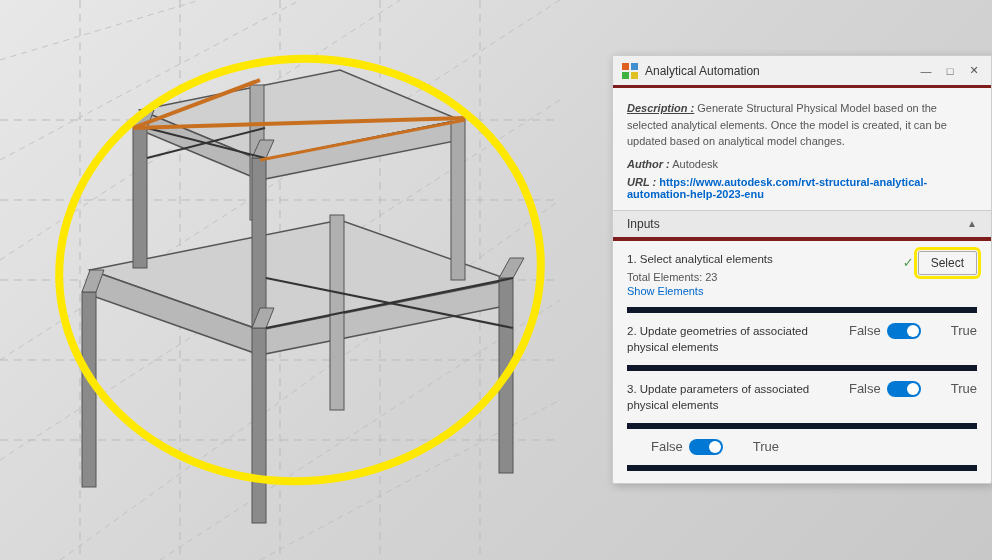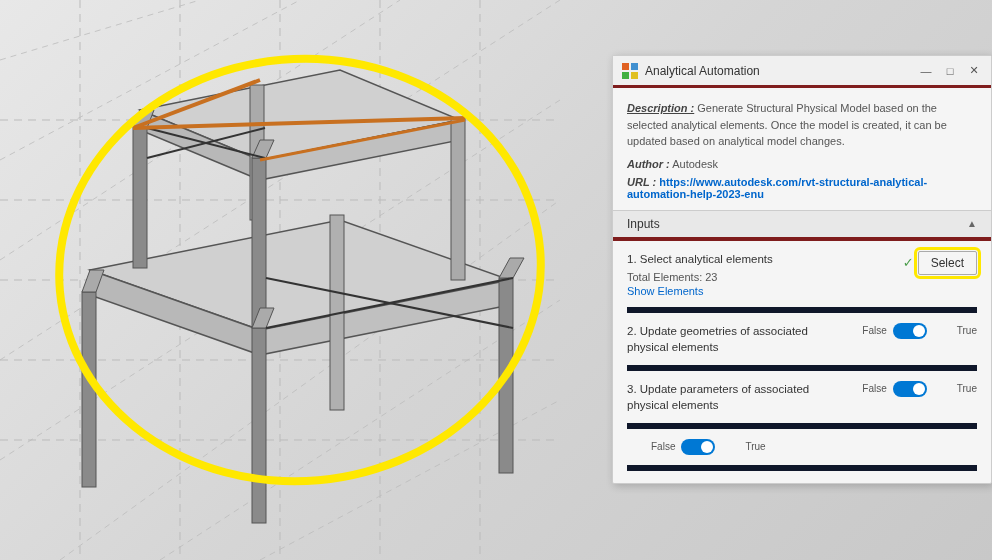--- a/index.html
+++ b/index.html
@@ -265,21 +265,21 @@
 
     
     .toggle-row {
       display: flex;
       align-items: center;
       gap: 6px;
       flex-shrink: 0;
     }
 
     .toggle-label {
-      font-size: 10px;
+      font-size: 13px;
       color: #555;
       padding-left: 24px;
     }
 
     .toggle-switch {
       position: relative;
       width: 34px;
       height: 16px;
       background: #0078d4;
       border-radius: 8px;

